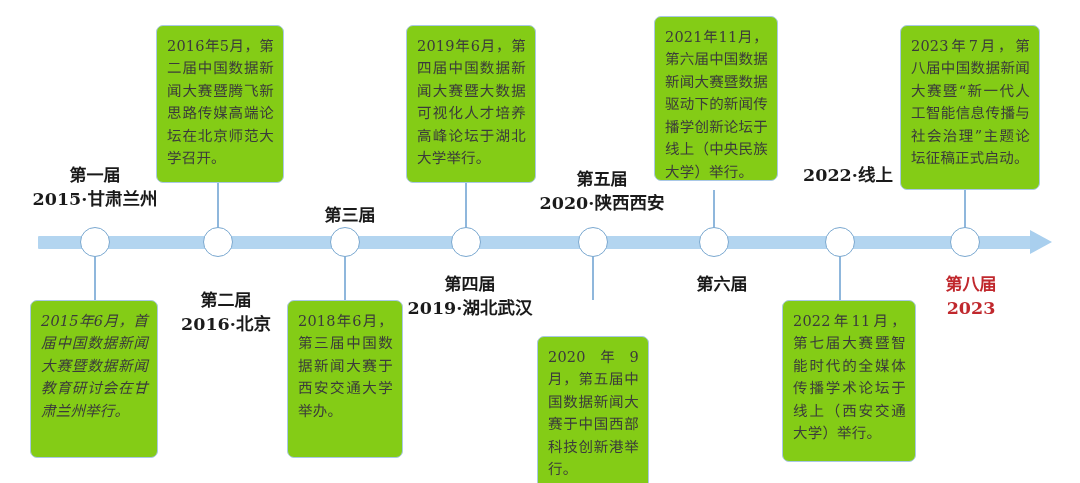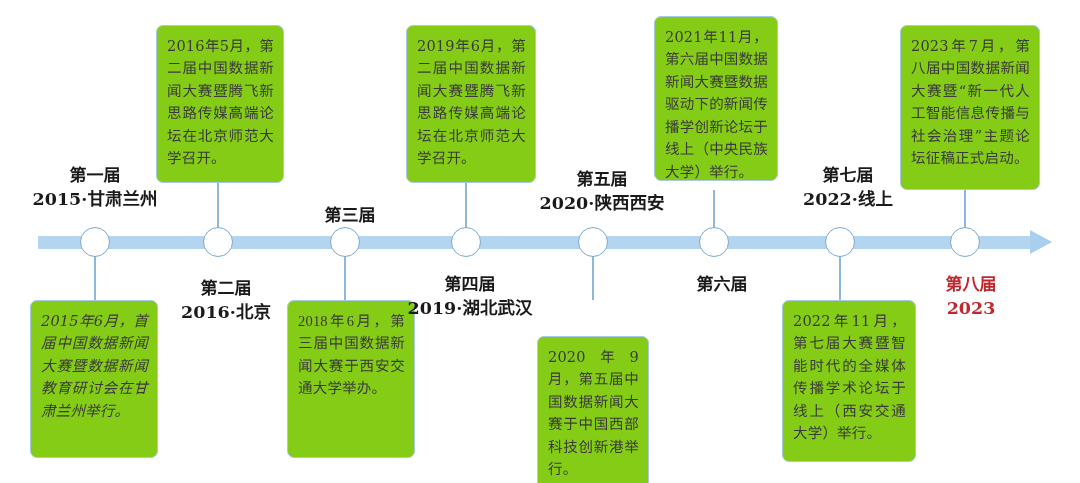--- a/index.html
+++ b/index.html
@@ -102,33 +102,33 @@
       <div class="connector" style="left: 95px; top: 253px; height: 47px;"></div>
       <div class="node" style="left: 95px;"></div>
       <div class="info-box" style="left: 30px; top: 300px; width: 128px; height: 158px; font-style: italic;">2015年6月，首届中国数据新闻大赛暨数据新闻教育研讨会在甘肃兰州举行。</div>
       <div class="caption" style="left: -5px; top: 163px; width: 200px;">
         <span class="ordinal">第一届</span>
         <span class="place">2015·甘肃兰州</span>
       </div>
       <div class="connector" style="left: 218px; top: 183px; height: 48px;"></div>
       <div class="node" style="left: 218px;"></div>
       <div class="info-box" style="left: 156px; top: 25px; width: 128px; height: 158px;">2016年5月，第二届中国数据新闻大赛暨腾飞新思路传媒高端论坛在北京师范大学召开。</div>
-      <div class="caption" style="left: 126px; top: 276px; width: 200px;">
+      <div class="caption" style="left: 126px; top: 288px; width: 200px;">
         <span class="ordinal">第二届</span>
         <span class="place">2016·北京</span>
       </div>
       <div class="connector" style="left: 345px; top: 253px; height: 47px;"></div>
       <div class="node" style="left: 345px;"></div>
-      <div class="info-box" style="left: 287px; top: 300px; width: 128px; height: 158px; font-family: Liberation Serif, serif;">2018年6月，第三届中国数据新闻大赛于西安交通大学举办。</div>
+      <div class="info-box" style="left: 287px; top: 300px; width: 116px; height: 158px;">2018年6月，第三届中国数据新闻大赛于西安交通大学举办。</div>
       <div class="caption" style="left: 250px; top: 163px; width: 200px; margin-top: 40px;">
         <span class="ordinal">第三届</span>
       </div>
       <div class="connector" style="left: 466px; top: 183px; height: 48px;"></div>
       <div class="node" style="left: 466px;"></div>
-      <div class="info-box" style="left: 406px; top: 25px; width: 130px; height: 158px;">2019年6月，第二届中国数据新闻大赛暨腾飞新思路传媒高端论坛在北京师范大学召开。</div>
+      <div class="info-box" style="left: 406px; top: 25px; width: 130px; height: 158px;">2019年6月，第四届中国数据新闻大赛暨大数据可视化人才培养高峰论坛于湖北大学举行。</div>
       <div class="caption" style="left: 370px; top: 272px; width: 200px;">
         <span class="ordinal">第四届</span>
         <span class="place">2019·湖北武汉</span>
       </div>
       <div class="connector" style="left: 593px; top: 253px; height: 47px;"></div>
       <div class="node" style="left: 593px;"></div>
       <div class="info-box" style="left: 537px; top: 304px; width: 112px; height: 158px; margin-top: 32px;">2020年9月，第五届中国数据新闻大赛于中国西部科技创新港举行。</div>
       <div class="caption" style="left: 502px; top: 155px; width: 200px; margin-top: 12px;">
         <span class="ordinal">第五届</span>
         <span class="place">2020·陕西西安</span>
@@ -136,21 +136,20 @@
       <div class="connector" style="left: 714px; top: 190px; height: 41px;"></div>
       <div class="node" style="left: 714px;"></div>
       <div class="info-box" style="left: 654px; top: 16px; width: 124px; height: 165px;">2021年11月，第六届中国数据新闻大赛暨数据驱动下的新闻传播学创新论坛于线上（中央民族大学）举行。</div>
       <div class="caption" style="left: 622px; top: 272px; width: 200px; text-align: center;">
         <span class="ordinal">第六届</span>
       </div>
       <div class="connector" style="left: 840px; top: 253px; height: 47px;"></div>
       <div class="node" style="left: 840px;"></div>
       <div class="info-box" style="left: 782px; top: 300px; width: 134px; height: 162px;">2022年11月，第七届大赛暨智能时代的全媒体传播学术论坛于线上（西安交通大学）举行。</div>
       <div class="caption" style="left: 748px; top: 163px; width: 200px;">
-        <span class="ordinal">第七届</span>
         <span class="place">2022·线上</span>
       </div>
       <div class="connector" style="left: 965px; top: 190px; height: 41px;"></div>
       <div class="node" style="left: 965px;"></div>
       <div class="info-box" style="left: 900px; top: 25px; width: 140px; height: 165px;">2023年7月，第八届中国数据新闻大赛暨“新一代人工智能信息传播与社会治理”主题论坛征稿正式启动。</div>
       <div class="caption highlight" style="left: 871px; top: 272px; width: 200px;">
         <span class="ordinal">第八届</span>
         <span class="place">2023</span>
       </div>
     </div>

